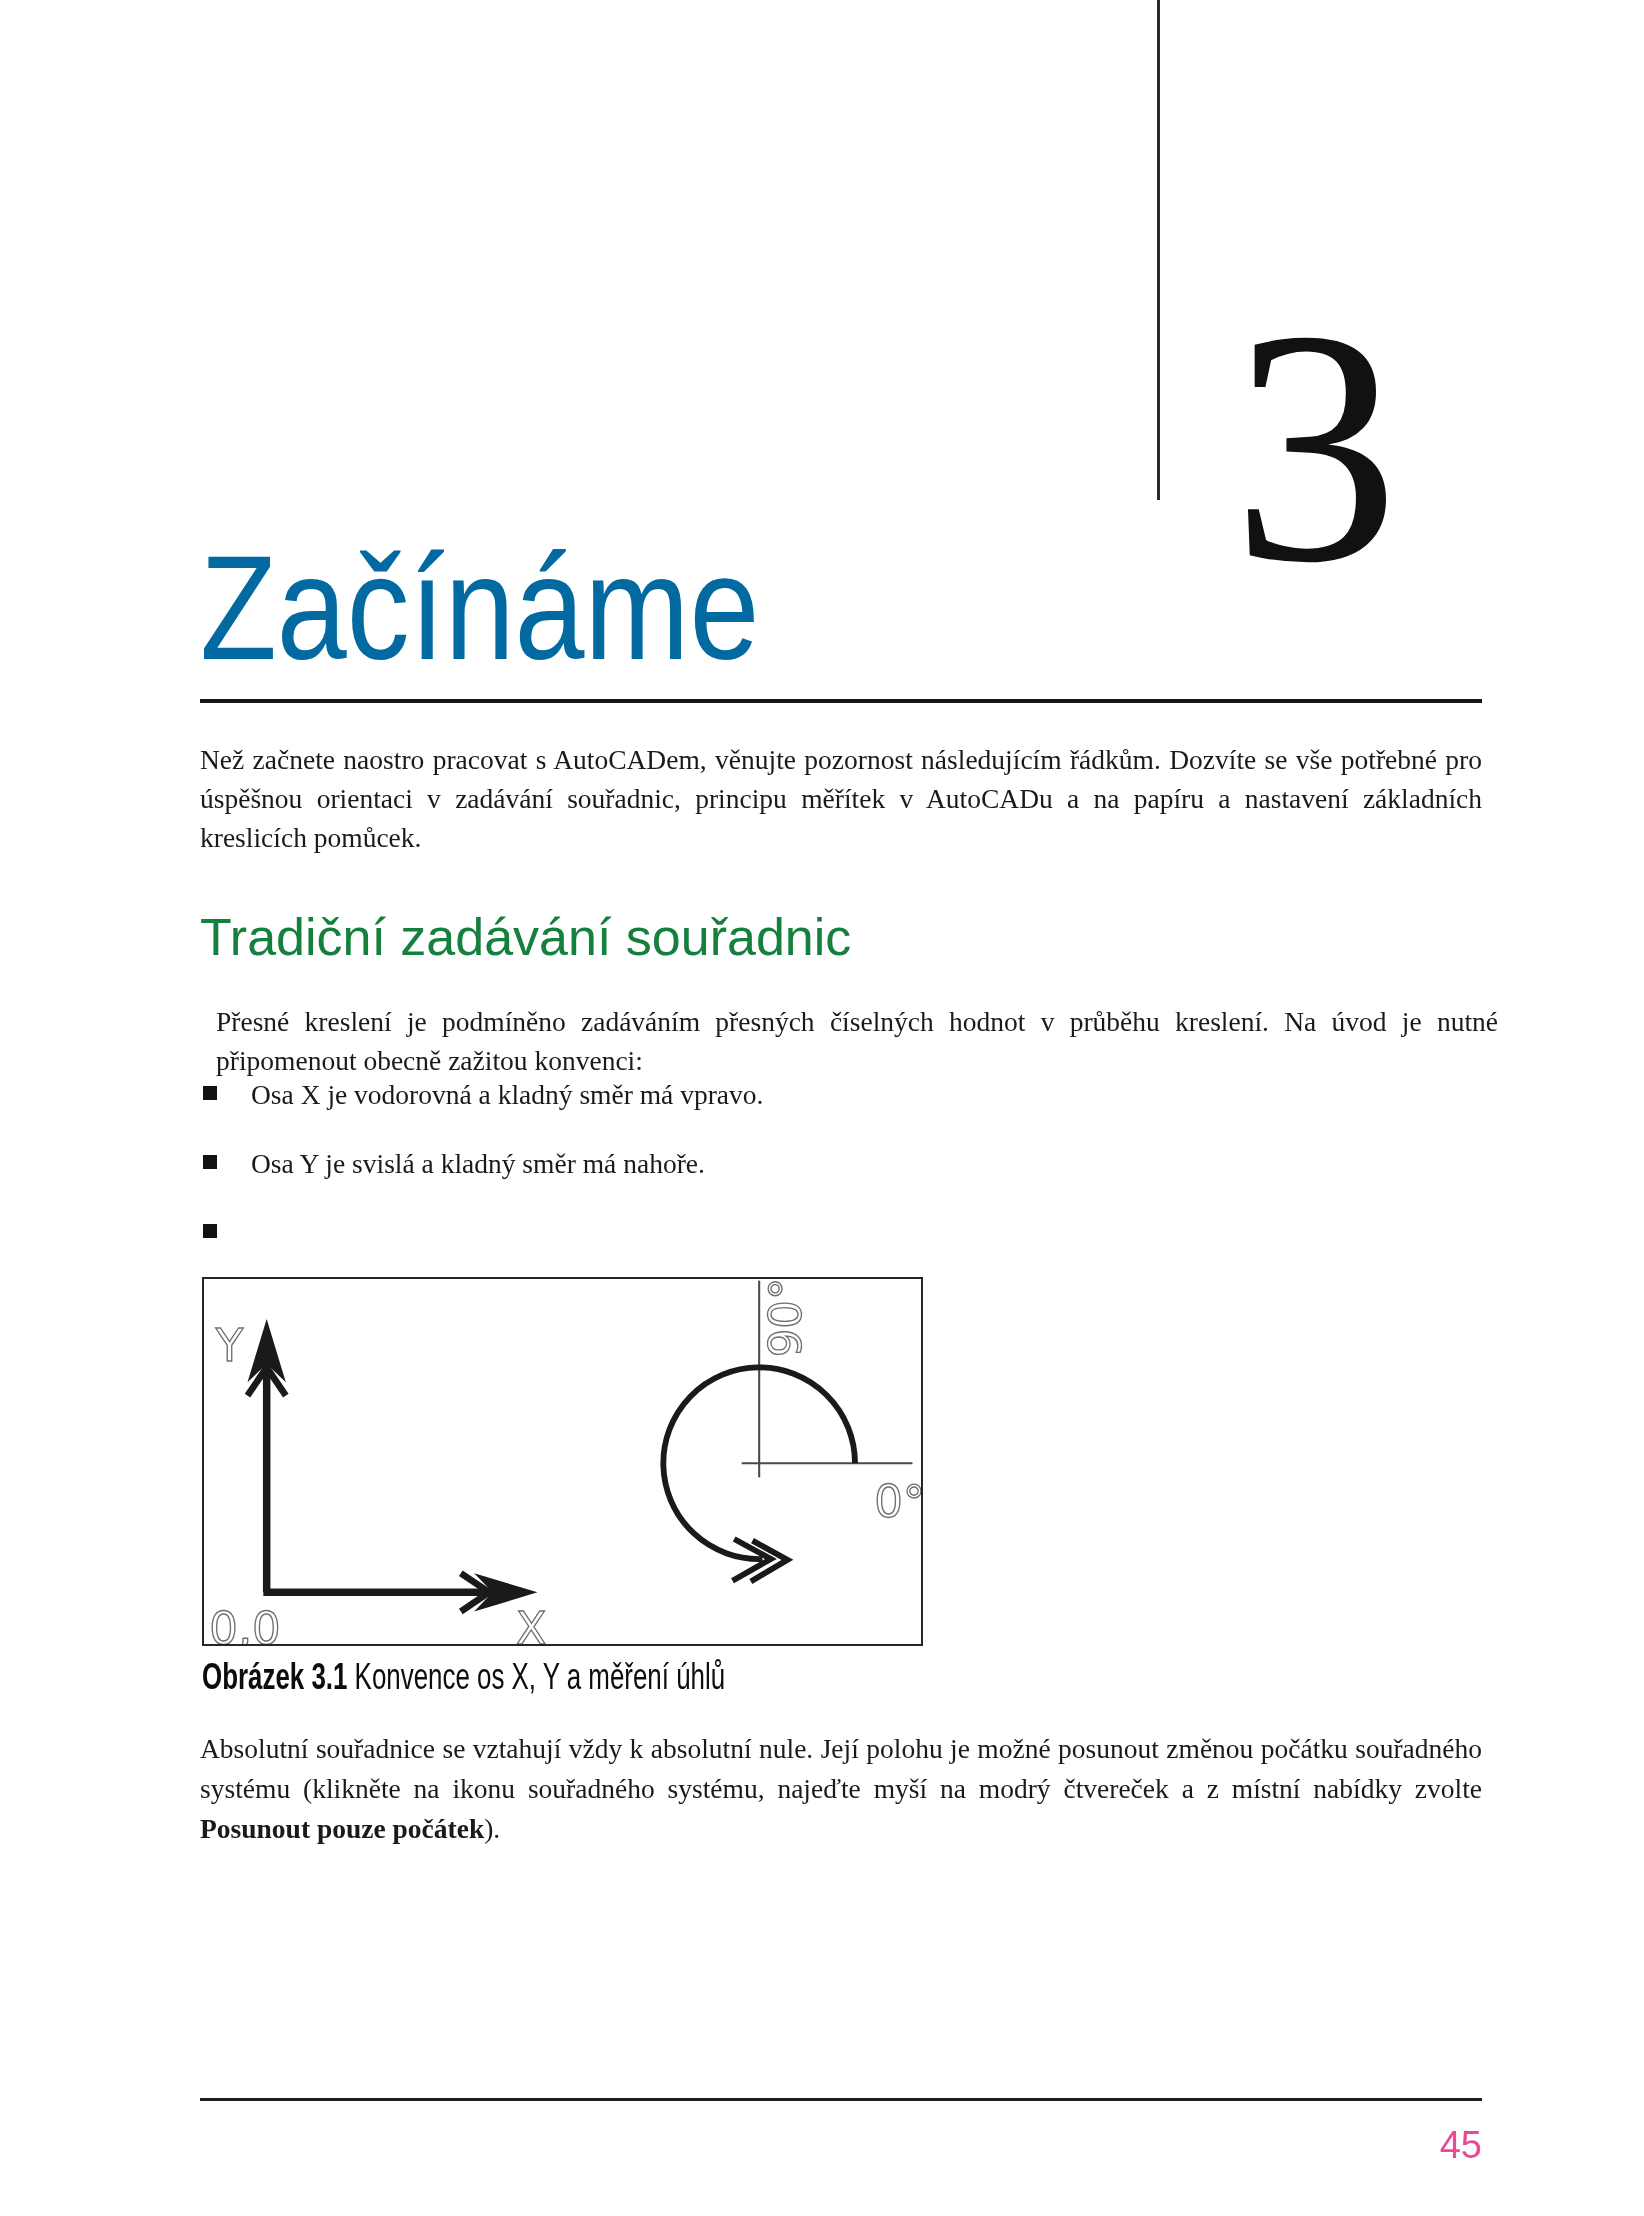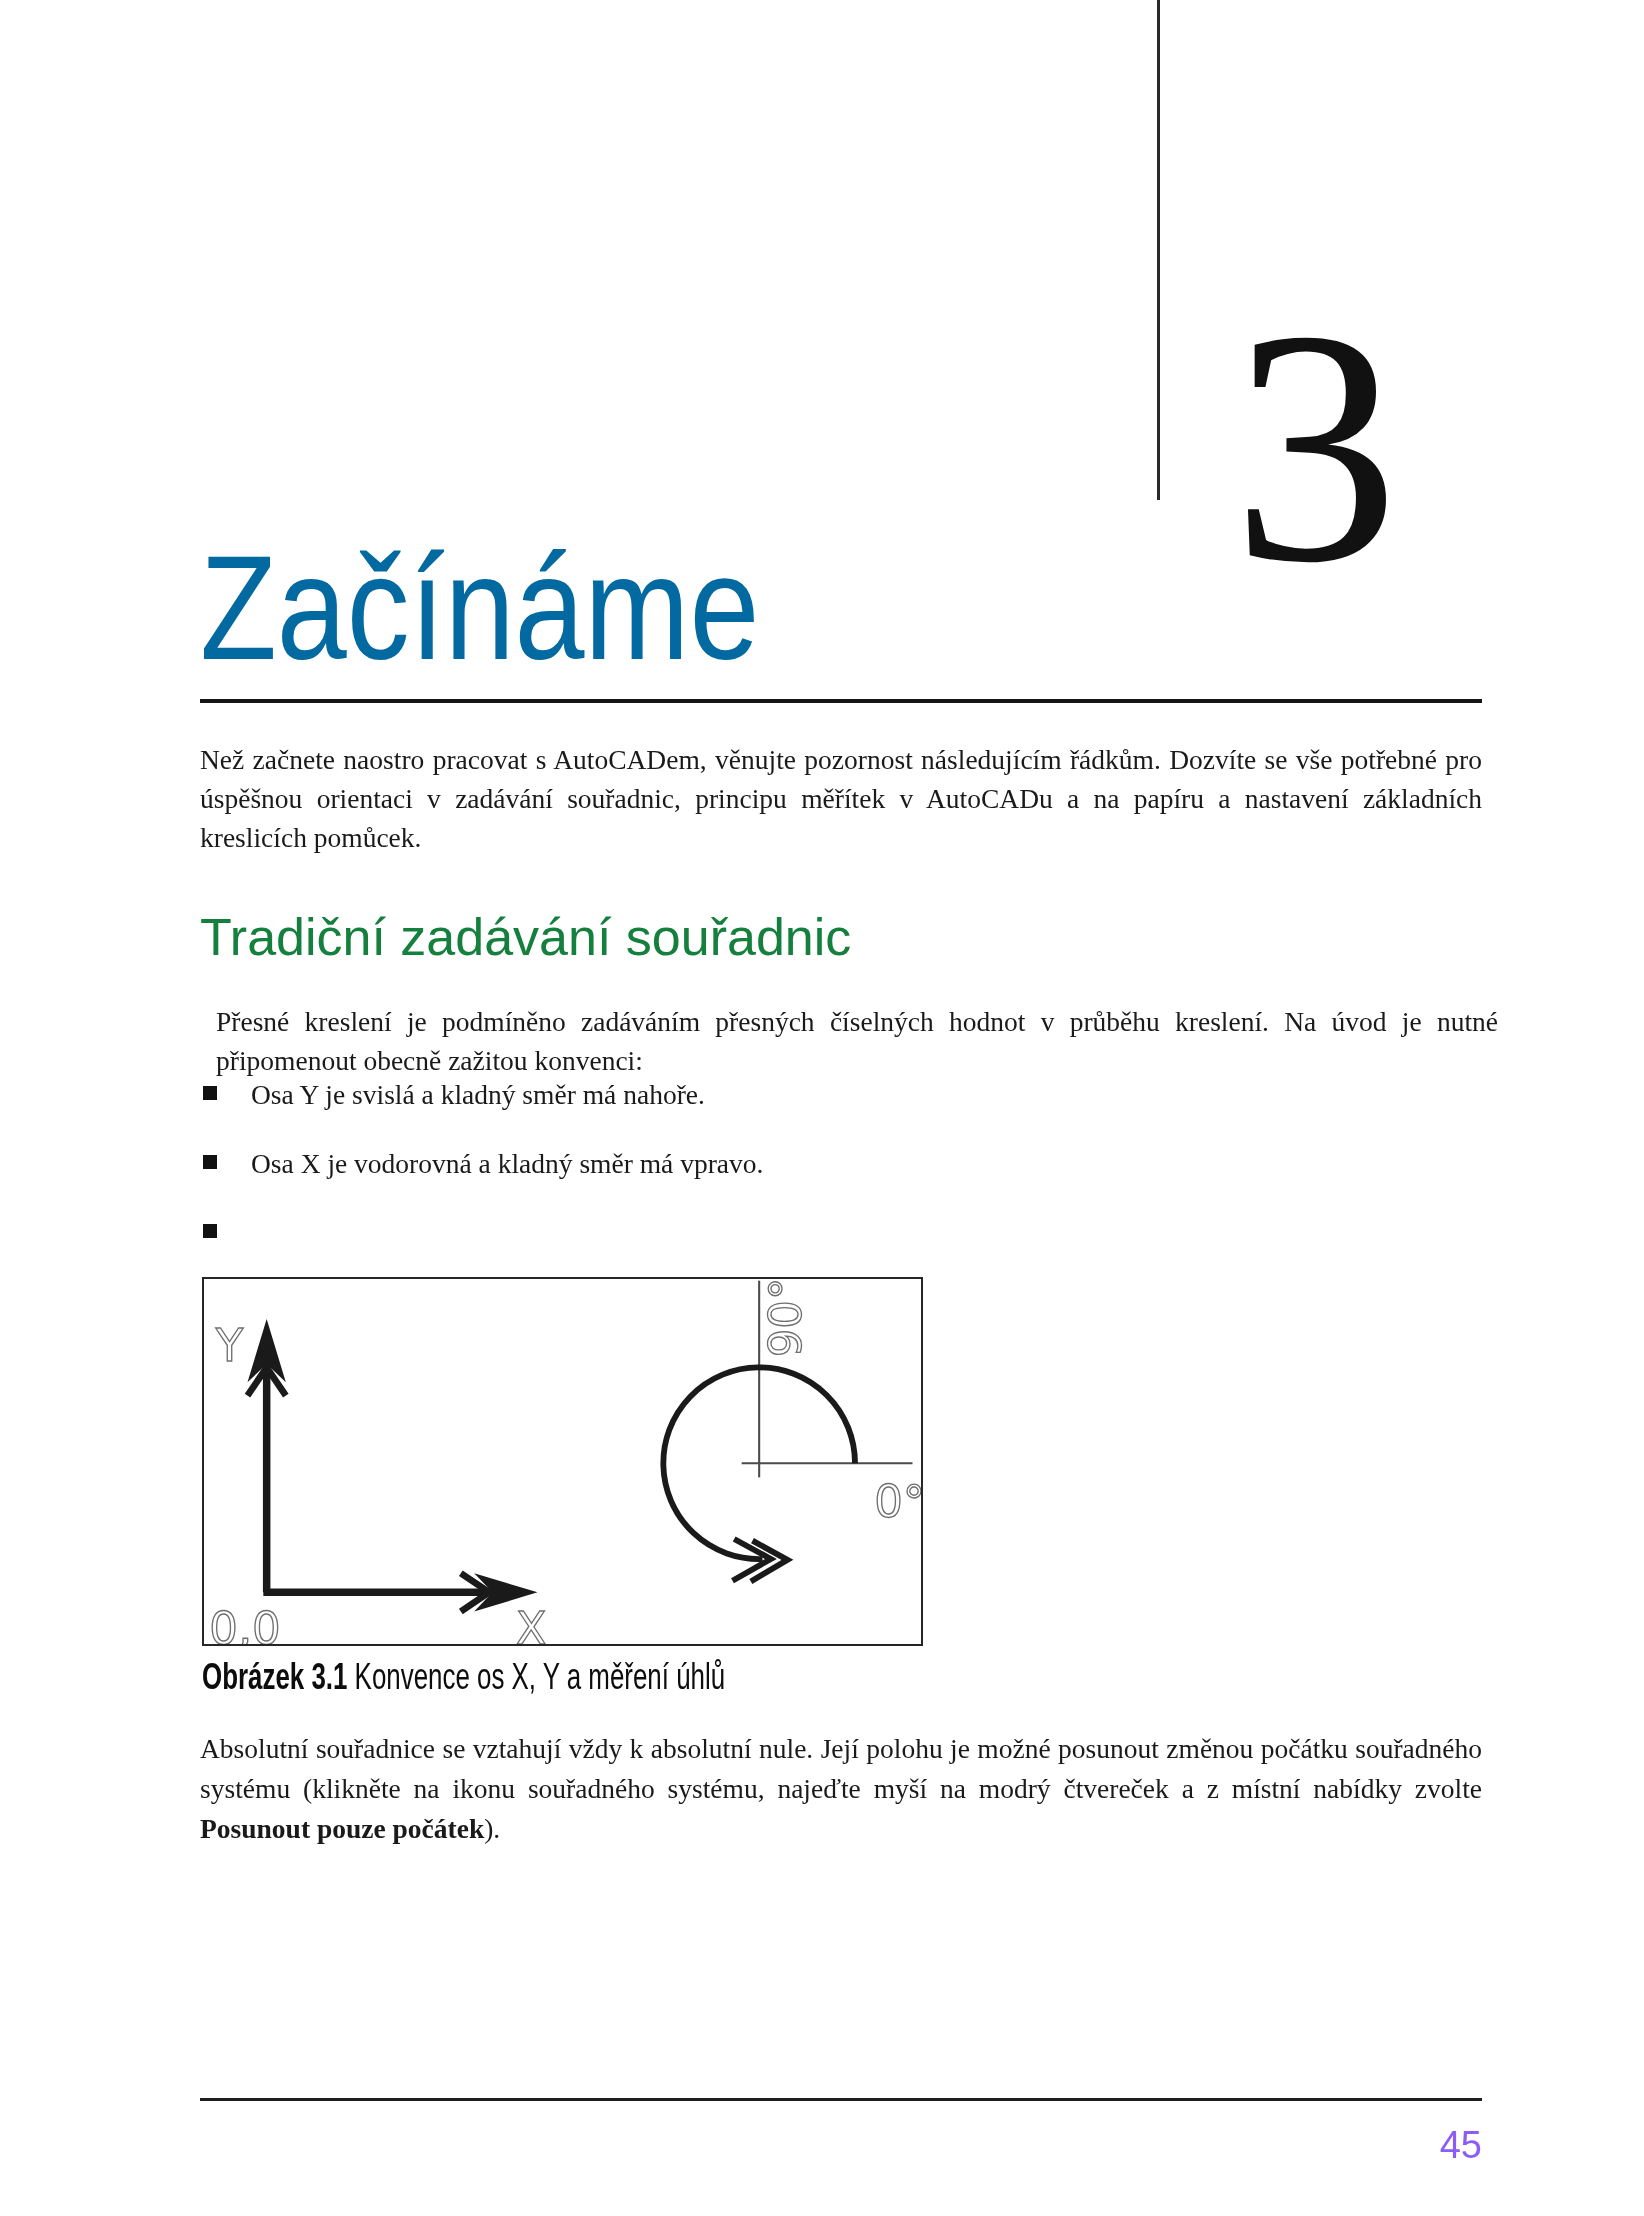--- a/index.html
+++ b/index.html
@@ -95,21 +95,21 @@
   .fig-caption .cap-text  { font-weight: 400; }
 
   
   .footer-rule {
     left: 200px; top: 2098px; width: 1282px; height: 3.3px;
     background: #1f1f1f;
   }
   .page-number {
     top: 2125px; right: 162px;
     font-family: "Liberation Sans", sans-serif;
-    font-size: 38px; line-height: 40px; color: #8b5cf6;
+    font-size: 38px; line-height: 40px; color: #ec4899;
   }
 
   
   .cad-label {
     font-family: "DejaVu Sans", sans-serif;
     font-size: 54px;
     fill: none;
     stroke: #6f6f6f;
     stroke-width: 1.6px;
   }
@@ -129,25 +129,25 @@
 
   <p class="abs body-par intro-par" style="margin:0;">Než začnete naostro pracovat s AutoCADem, věnujte pozornost následujícím řádkům. Dozvíte se vše potřebné pro úspěšnou orientaci v zadávání souřadnic, principu měřítek v AutoCADu a na papíru a nastavení základních kreslicích pomůcek.</p>
 
   <h2 class="abs section-heading" style="margin:0;">Tradiční zadávání souřadnic</h2>
 
   <p class="abs body-par lead-par" style="margin:16px;">Přesné kreslení je podmíněno zadáváním přesných číselných hodnot v průběhu kreslení. Na úvod je nutné připomenout obecně zažitou konvenci:</p>
 
   <ul class="abs bullet-list">
     <li>
       <span class="sq"></span>
-      <span>Osa Y je svislá a kladný směr má nahoře.</span>
+      <span>Osa X je vodorovná a kladný směr má vpravo.</span>
     </li>
     <li>
       <span class="sq"></span>
-      <span>Osa X je vodorovná a kladný směr má vpravo.</span>
+      <span>Osa Y je svislá a kladný směr má nahoře.</span>
     </li>
     <li>
       <span class="sq"></span>
     </li>
   </ul>
 
   <div class="abs fig-box">
     <svg width="717" height="365" viewBox="0 0 860 438">
 
       <g>

